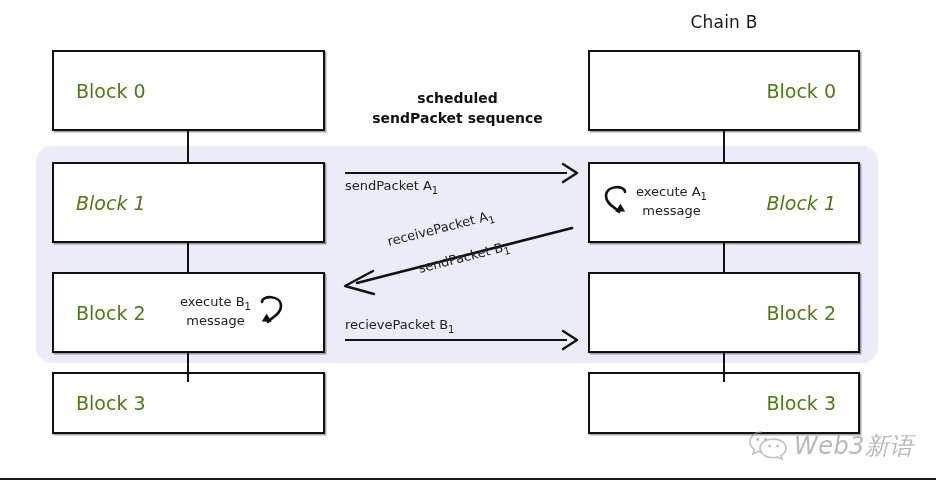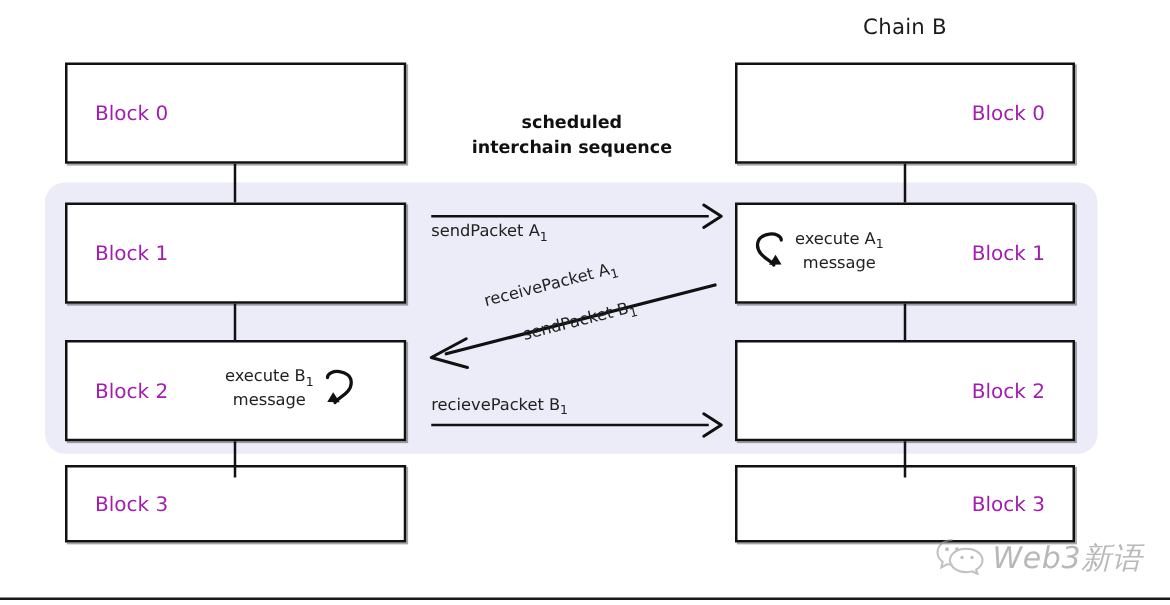--- a/index.html
+++ b/index.html
@@ -45,31 +45,31 @@
   .block {
     position: absolute;
     box-sizing: border-box;
     border: 2px solid #111111;
     background: #ffffff;
     display: flex;
     align-items: center;
     box-shadow: 1.5px 1.5px 0 rgba(0,0,0,0.35);
   }
   .block-label {
-    font-size: 16px;
-    color: #a21caf;
+    font-size: 19px;
+    color: #4d7c0f;
     white-space: nowrap;
   }
   .chain-a .block { left: 52px; width: 273px; }
   .chain-b .block { left: 588px; width: 272px; }
   .chain-a .block { padding-left: 22px; justify-content: flex-start; }
   .chain-b .block { padding-right: 22px; justify-content: flex-end; }
 
   .r0 { top: 50px;  height: 81px; }
-  .r1 { top: 162px; height: 81px; }
+  .r1 { top: 162px; height: 81px; font-style: italic; }
   .r2 { top: 272px; height: 81px; }
   .r3 { top: 372px; height: 62px; align-items: center; }
 
   
   .connector {
     position: absolute;
     width: 2px;
     background: #111111;
   }
   .conn-a { left: 187px; }
@@ -256,21 +256,21 @@
       </svg>
     </span>
     <div class="exec-text">
       <div><span>execute A</span><span class="sub">1</span></div>
       <div><span>message</span></div>
     </div>
   </div>
 
   <div class="center-note">
     <div>scheduled</div>
-    <div>interchain sequence</div>
+    <div>sendPacket sequence</div>
   </div>
 
   <div class="arrow-row" id="arrow-send-a1">
     <div class="arrow-line"></div>
     <span class="arrow-head">
       <svg width="20" height="22" viewBox="0 0 20 22">
         <path d="M2 2 L 16 11 L 2 20" fill="none" stroke="#111111" stroke-width="2.4" stroke-linecap="round" stroke-linejoin="round"></path>
       </svg>
     </span>
     <div class="arrow-label"><span>sendPacket A</span><span class="sub">1</span></div>

